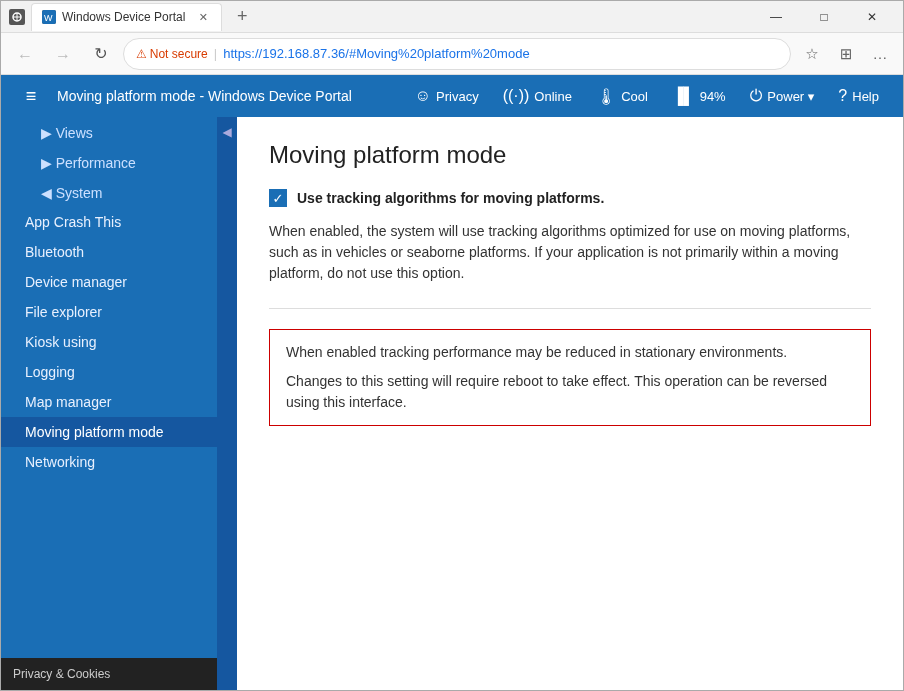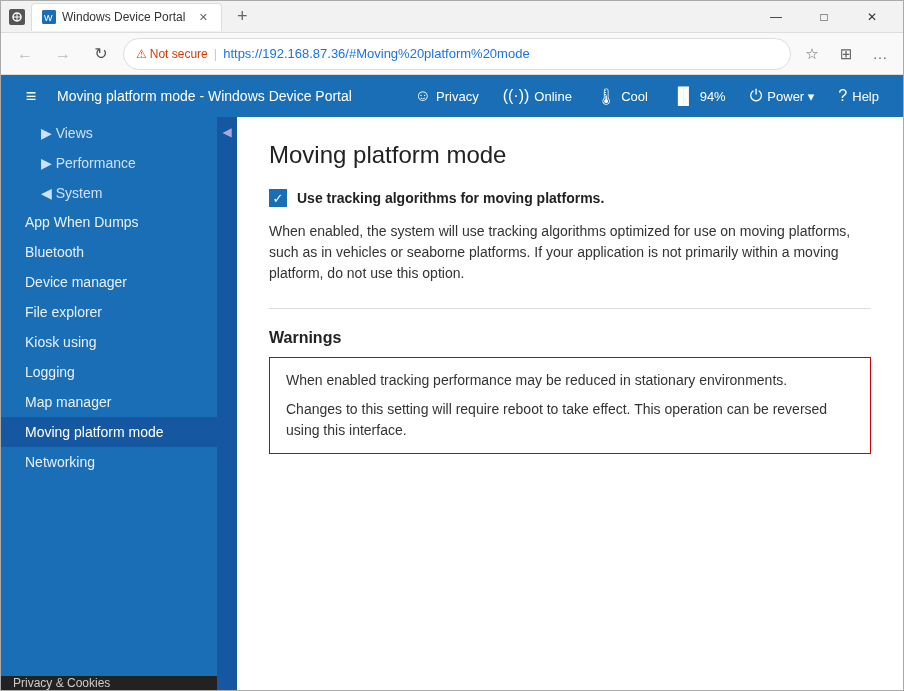--- a/index.html
+++ b/index.html
@@ -46,21 +46,21 @@
     .sidebar-scroll { flex: 1; overflow-y: auto; padding-bottom: 0; }
     .sidebar-scroll::-webkit-scrollbar { width: 6px; }
     .sidebar-scroll::-webkit-scrollbar-track { background: #1557a0; }
     .sidebar-scroll::-webkit-scrollbar-thumb { background: #4a8fd0; border-radius: 3px; }
 
     .nav-section { padding: 0; }
     .nav-header { padding: 8px 12px 6px 12px; font-size: 14px; color: #cce0ff; display: flex; align-items: center; gap: 4px; cursor: pointer; margin-left: 28px; }
     .nav-sub-item { padding: 7px 12px 7px 24px; font-size: 14px; color: #e8f0fe; cursor: pointer; }
     .nav-sub-item.active { background: #1557a0; color: #fff; font-weight: 500; }
 
-    .sidebar-footer { background: #222; color: #ccc; padding: 0 12px; font-size: 12px; cursor: pointer; }
+    .sidebar-footer { background: #222; color: #ccc; padding: 9px 12px; font-size: 12px; cursor: pointer; }
 
     
     .content { flex: 1; background: #fff; overflow-y: auto; padding: 24px 32px; }
     .content::-webkit-scrollbar { width: 8px; }
     .content::-webkit-scrollbar-track { background: #f0f0f0; }
     .content::-webkit-scrollbar-thumb { background: #bbb; border-radius: 3px; }
 
     .page-title { font-size: 24px; font-weight: 300; color: #222; margin-bottom: 20px; }
 
     .checkbox-row { display: flex; align-items: center; gap: 10px; margin-bottom: 14px; }
@@ -165,21 +165,21 @@
       <div class="sidebar-collapse">◀</div>
       <div class="sidebar-scroll">
         <div class="nav-section">
           <div class="nav-header">▶ Views</div>
         </div>
         <div class="nav-section">
           <div class="nav-header">▶ Performance</div>
         </div>
         <div class="nav-section">
           <div class="nav-header">◀ System</div>
-          <div class="nav-sub-item">App When Dumps</div>
+          <div class="nav-sub-item">App Crash This</div>
           <div class="nav-sub-item">Bluetooth</div>
           <div class="nav-sub-item">Device manager</div>
           <div class="nav-sub-item">File explorer</div>
           <div class="nav-sub-item">Kiosk using</div>
           <div class="nav-sub-item">Logging</div>
           <div class="nav-sub-item">Map manager</div>
           <div class="nav-sub-item active">Moving platform mode</div>
           <div class="nav-sub-item">Networking</div>
         </div>
       </div>
@@ -193,21 +193,20 @@
 
       <div class="checkbox-row">
         <div class="checkbox-box checked">✓</div>
         <span class="checkbox-label">Use tracking algorithms for moving platforms.</span>
       </div>
 
       <p class="description-text">When enabled, the system will use tracking algorithms optimized for use on moving platforms, such as in vehicles or seaborne platforms. If your application is not primarily within a moving platform, do not use this option.</p>
 
       <hr class="section-divider">
 
-      <div class="warnings-title">Warnings</div>
       <div class="warnings-box">
         <p>When enabled tracking performance may be reduced in stationary environments.</p>
         <p>Changes to this setting will require reboot to take effect. This operation can be reversed using this interface.</p>
       </div>
     </div>
 
   </div>
 </div>
 
 </body></html>

